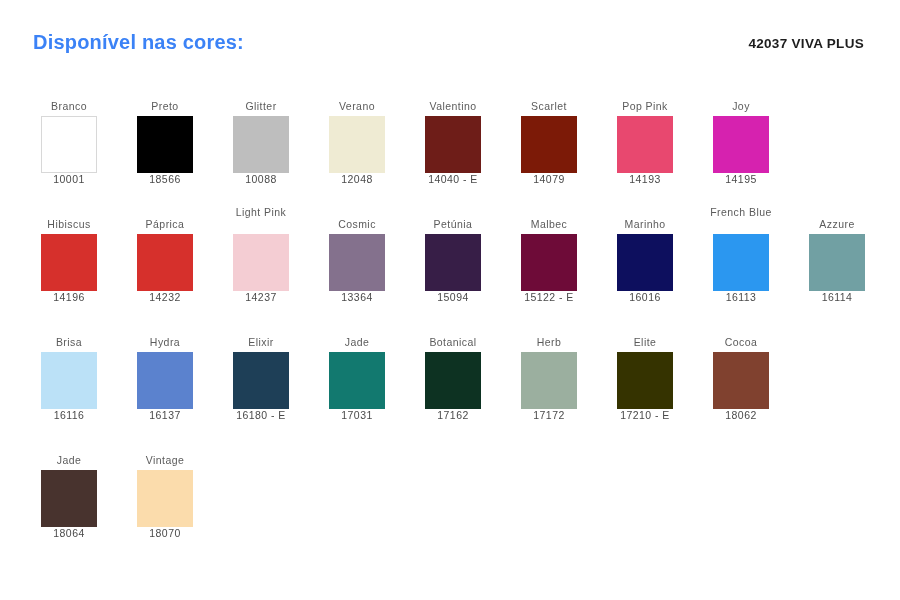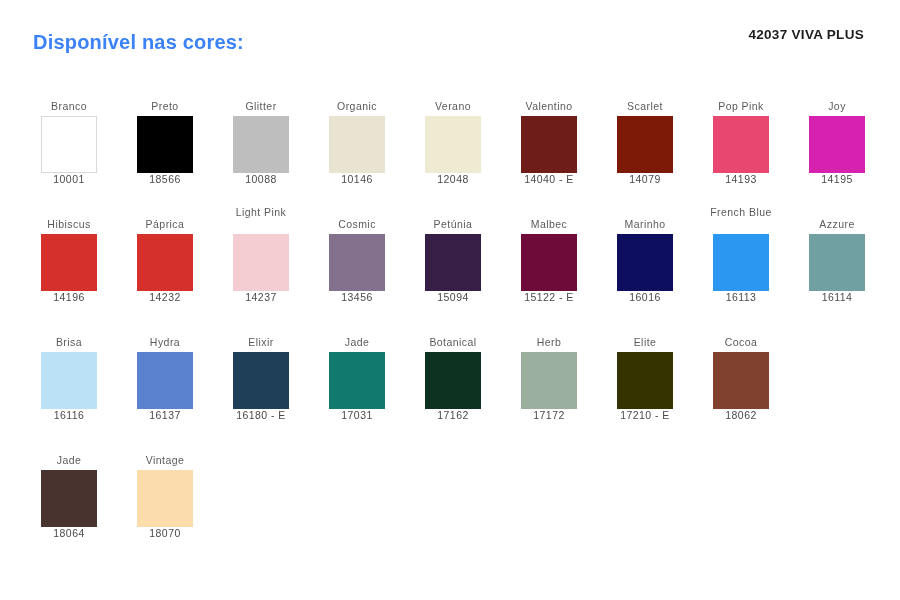--- a/index.html
+++ b/index.html
@@ -37,21 +37,21 @@
     top: 31px;
     font-size: 20px;
     font-weight: 700;
     letter-spacing: 0.2px;
     color: #3b82f6;
     white-space: nowrap;
   }
   .sku-label {
     position: absolute;
     right: 36px;
-    top: 27px;
+    top: 36px;
     font-size: 13.5px;
     font-weight: 700;
     letter-spacing: 0.3px;
     color: #1d1d1d;
     white-space: nowrap;
   }
 
   
   .grid {
     position: absolute;
@@ -132,25 +132,20 @@
           <div class="swatch-name">Preto</div>
           <div class="swatch-chip" style="background-color: rgb(0, 0, 0);"></div>
           <div class="swatch-code">18566</div>
         </div>
         <div class="swatch-cell">
           <div class="swatch-name">Glitter</div>
           <div class="swatch-chip" style="background-color: rgb(190, 190, 190);"></div>
           <div class="swatch-code">10088</div>
         </div>
         <div class="swatch-cell">
-          <div class="swatch-name">Organic</div>
-          <div class="swatch-chip" style="background-color: rgb(233, 228, 210);"></div>
-          <div class="swatch-code">10146</div>
-        </div>
-        <div class="swatch-cell">
           <div class="swatch-name">Verano</div>
           <div class="swatch-chip" style="background-color: rgb(239, 235, 211);"></div>
           <div class="swatch-code">12048</div>
         </div>
         <div class="swatch-cell">
           <div class="swatch-name">Valentino</div>
           <div class="swatch-chip" style="background-color: rgb(110, 29, 24);"></div>
           <div class="swatch-code">14040 - E</div>
         </div>
         <div class="swatch-cell">
@@ -181,21 +176,21 @@
           <div class="swatch-code">14232</div>
         </div>
         <div class="swatch-cell">
           <div class="swatch-name two-line">Light Pink</div>
           <div class="swatch-chip" style="background-color: rgb(244, 205, 211);"></div>
           <div class="swatch-code">14237</div>
         </div>
         <div class="swatch-cell">
           <div class="swatch-name">Cosmic</div>
           <div class="swatch-chip" style="background-color: rgb(132, 113, 141);"></div>
-          <div class="swatch-code">13456</div>
+          <div class="swatch-code">13364</div>
         </div>
         <div class="swatch-cell">
           <div class="swatch-name">Petúnia</div>
           <div class="swatch-chip" style="background-color: rgb(55, 30, 71);"></div>
           <div class="swatch-code">15094</div>
         </div>
         <div class="swatch-cell">
           <div class="swatch-name">Malbec</div>
           <div class="swatch-chip" style="background-color: rgb(110, 11, 56);"></div>
           <div class="swatch-code">15122 - E</div>

